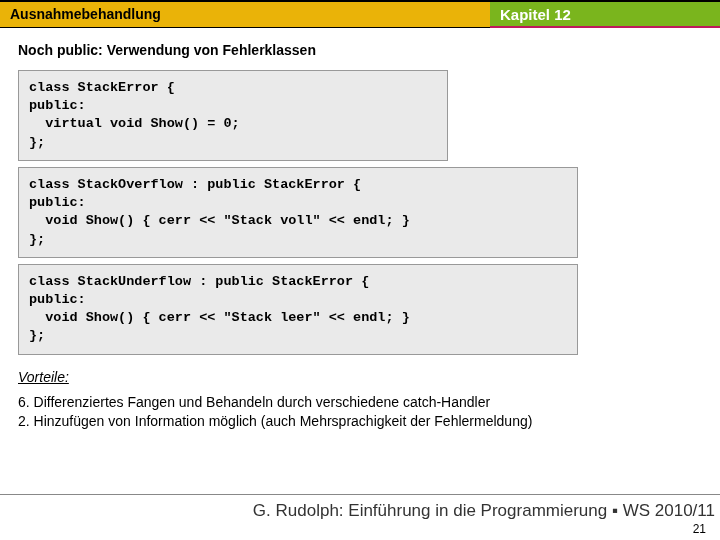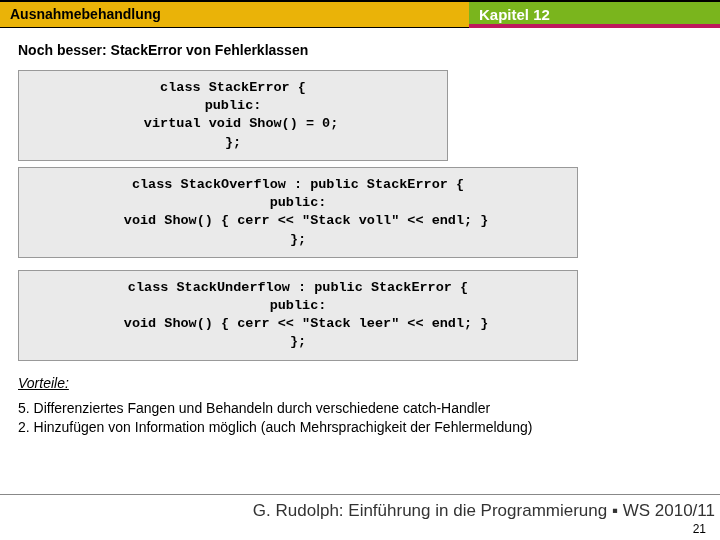--- a/index.html
+++ b/index.html
@@ -1,64 +1,64 @@
 <!DOCTYPE html>
 <html><head>
 <meta charset="utf-8">
 <style>
   * { margin: 0; padding: 0; box-sizing: border-box; }
   body { width: 720px; height: 540px; font-family: Arial, sans-serif; background: #fff; position: relative; overflow: hidden; }
   .header { display: flex; height: 28px; }
   .header-left { flex: 1; background: #eab308; border-top: 2px solid #000; border-bottom: 1px solid #000; padding: 4px 10px; font-weight: bold; font-size: 14px; }
-  .header-right { width: 251px; background: #7ab51d; color: #fff; font-weight: bold; font-size: 15px; padding: 4px 10px; border-top: 2px solid #000; border-bottom: 4px solid #be185d; }
+  .header-right { width: 230px; background: #7ab51d; color: #fff; font-weight: bold; font-size: 15px; padding: 4px 10px; border-top: 2px solid #000; border-bottom: 2px solid #be185d; }
   .content { padding: 14px 18px 0 18px; }
   .subtitle { font-weight: bold; font-size: 14px; margin-bottom: 12px; }
   .row { display: flex; align-items: flex-start; margin-bottom: 0; }
-  .codebox { background: #eaeaea; border: 1px solid #999; padding: 8px 10px; font-family: "Courier New", monospace; font-size: 13.5px; font-weight: bold; line-height: 1.35; white-space: pre; text-align: center; }
+  .codebox { background: #eaeaea; border: 1px solid #999; padding: 8px 10px; font-family: "Courier New", monospace; font-size: 13.5px; font-weight: bold; line-height: 1.35; white-space: pre; }
   .codebox1 { width: 430px; }
   .annot { margin-left: 30px; font-size: 15px; margin-top: 14px; }
   .codebox2 { width: 560px; margin-top: 6px; }
-  .codebox3 { width: 560px; margin-top: 12px; }
+  .codebox3 { width: 560px; margin-top: 6px; }
   .vorteile { text-decoration: underline; font-size: 14px; margin-top: 14px; font-style: italic; }
   .list { font-size: 14px; margin-top: 8px; line-height: 1.35; }
   .footer { position: absolute; bottom: 0; left: 0; right: 0; height: 46px; border-top: 1px solid #888; display: flex; align-items: center; }
   .logo { display: flex; align-items: center; margin-left: 12px; }
   .logo-mark { width: 34px; height: 34px; margin-right: 6px; }
   .logo-text { font-size: 11px; color: #555; line-height: 1.1; }
   .credit { position: absolute; right: 5px; top: 6px; font-size: 17px; color: #333; text-align: right; }
   .pagenum { position: absolute; right: 14px; bottom: 4px; font-size: 12px; }
 </style>
 </head>
 <body>
 
 <div class="header">
   <div class="header-left">Ausnahmebehandlung</div>
   <div class="header-right">Kapitel 12</div>
 </div>
 
 <div class="content">
-  <div class="subtitle">Noch besser: StackError von Fehlerklassen</div>
+  <div class="subtitle">Noch public: Verwendung von Fehlerklassen</div>
 
   <div class="row">
     <div class="codebox codebox1">class StackError {
 public:
   virtual void Show() = 0;
 };</div>
   </div>
 
   <div class="codebox codebox2">class StackOverflow : public StackError {
 public:
   void Show() { cerr &lt;&lt; "Stack voll" &lt;&lt; endl; }
 };</div>
   <div class="codebox codebox3">class StackUnderflow : public StackError {
 public:
   void Show() { cerr &lt;&lt; "Stack leer" &lt;&lt; endl; }
 };</div>
 
   <div class="vorteile">Vorteile:</div>
-  <div class="list" style="white-space:pre-line;">5. Differenziertes Fangen und Behandeln durch verschiedene catch-Handler
+  <div class="list" style="white-space:pre-line;">6. Differenziertes Fangen und Behandeln durch verschiedene catch-Handler
 2. Hinzufügen von Information möglich (auch Mehrsprachigkeit der Fehlermeldung)</div>
 </div>
 
 <div class="footer">
   <div class="credit">G. Rudolph: Einführung in die Programmierung ▪ WS 2010/11</div>
   <div class="pagenum">21</div>
 </div>
 
 </body></html>

